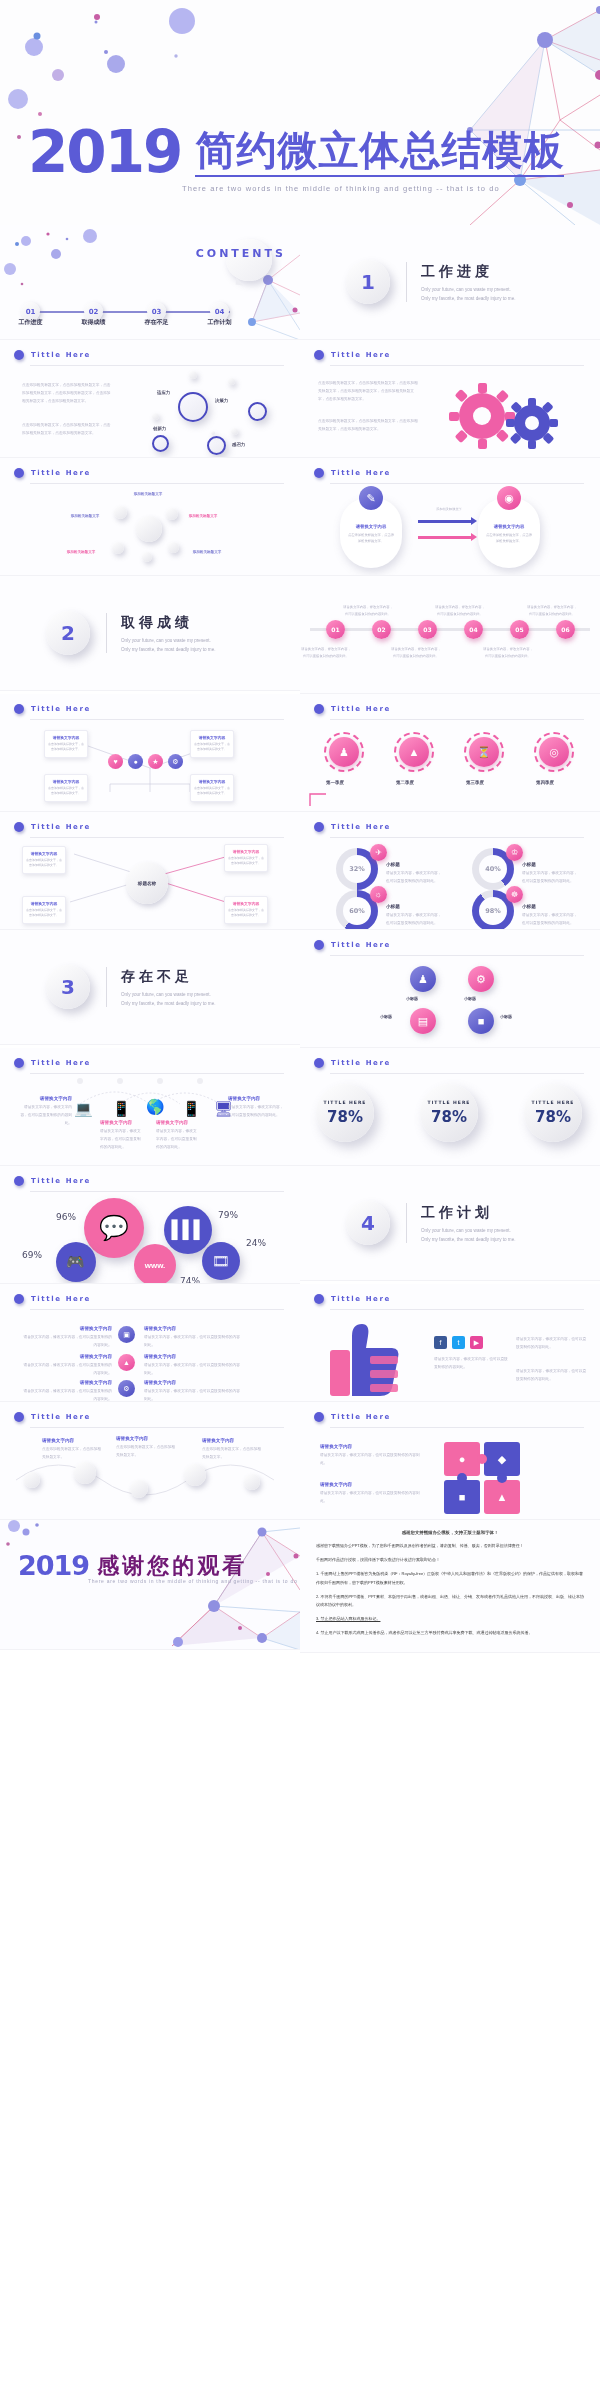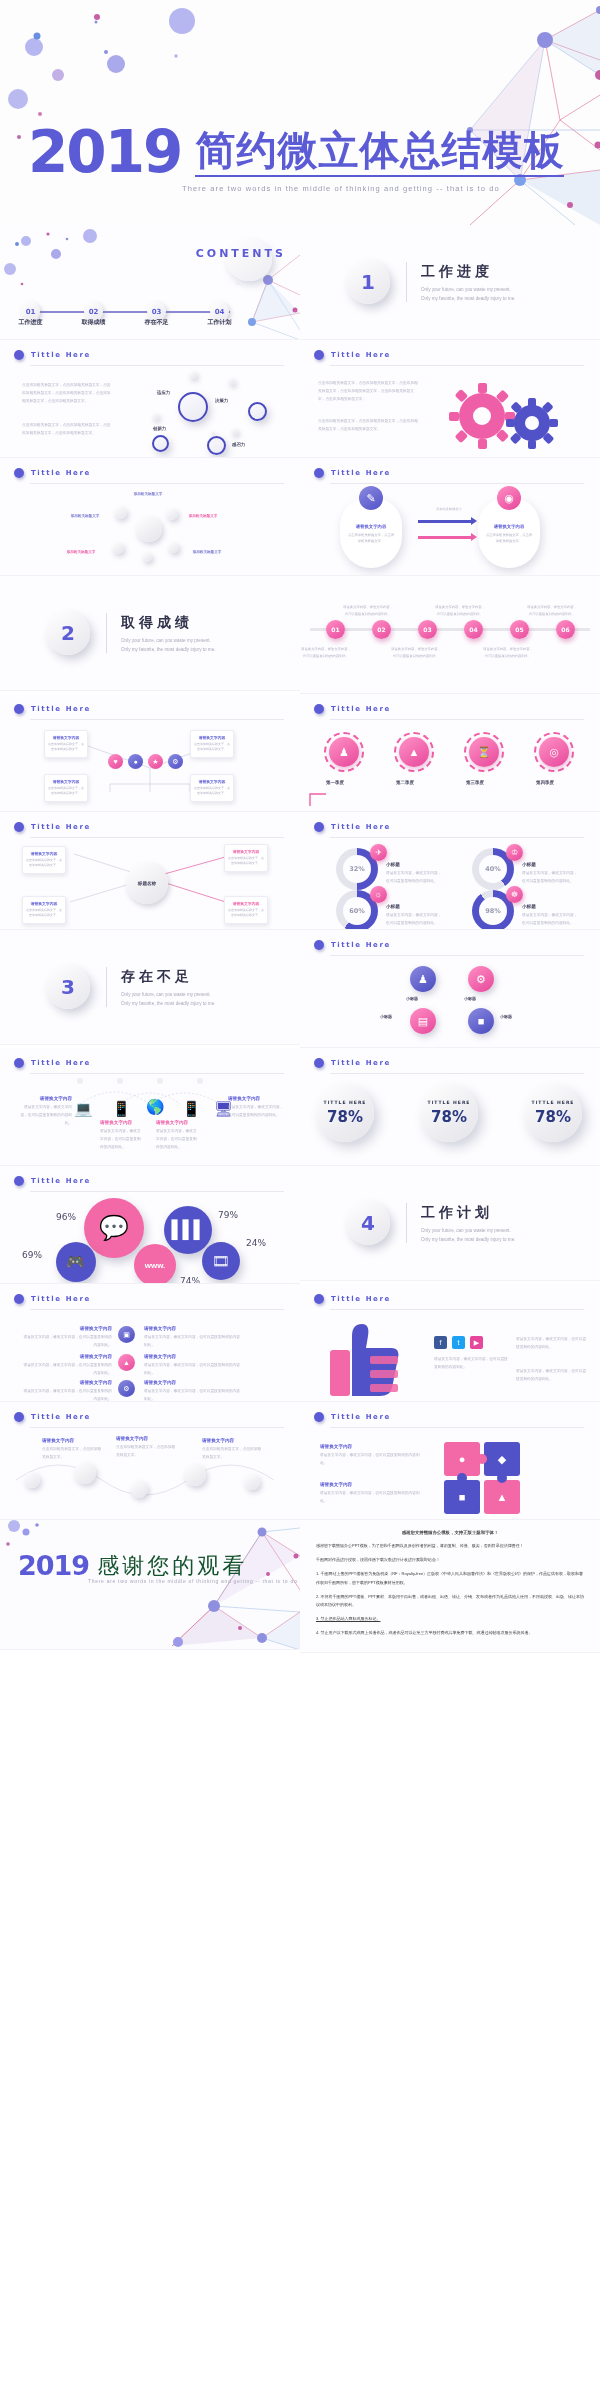--- a/index.html
+++ b/index.html
@@ -36,21 +36,21 @@
   .hero-en {
     position:absolute; left:182px; bottom:32px;
     font-size:7.5px; color:#9a9ab5; letter-spacing:1.1px;
     white-space:nowrap;
   }
 
   
   .ty { height:130px; width:300px; position:relative; overflow:hidden; background:#fcfcff; }
   .ty-wrap { position:absolute; left:18px; top:30px; display:flex; align-items:flex-end; gap:8px; }
   .ty-yr { font-family:"DejaVu Sans",sans-serif; font-weight:bold; font-size:27px; color:#5b5bd6; letter-spacing:-1px; }
-  .ty-cn { font-family:"DejaVu Sans",sans-serif; font-weight:normal; font-size:22px; color:#14532d; letter-spacing:3px; }
+  .ty-cn { font-family:"DejaVu Sans",sans-serif; font-weight:bold; font-size:22px; color:#701a75; letter-spacing:3px; }
   .ty-en { position:absolute; left:88px; top:58px; font-size:5px; color:#a7a7c0; letter-spacing:.7px; white-space:nowrap; }
 
   
   .contents { height:115px; position:relative; overflow:hidden; }
   .contents-badge {
     position:absolute; right:28px; top:14px;
     width:46px; height:42px; border-radius:50%;
     background:linear-gradient(145deg,#ffffff,#ededf2);
     box-shadow:3px 4px 7px rgba(120,120,150,.28);
   }

